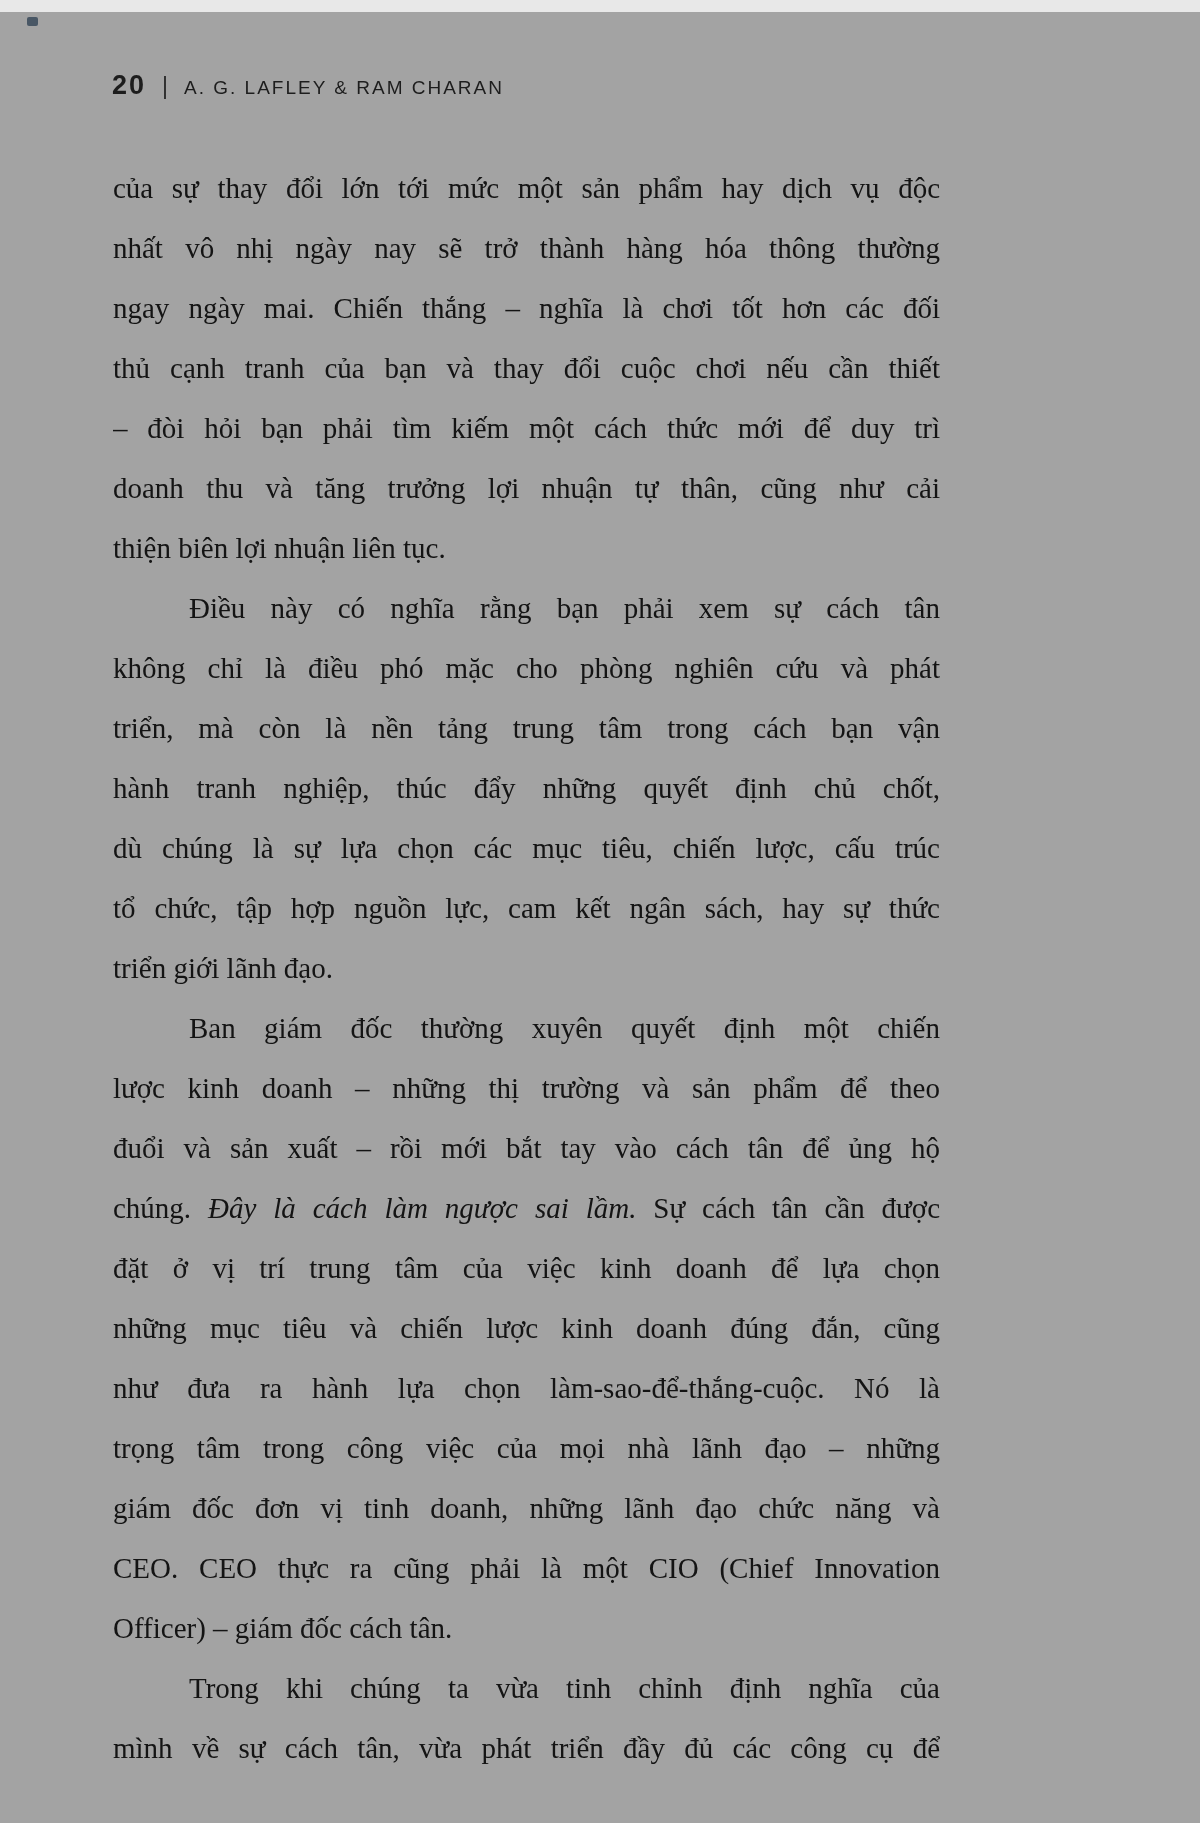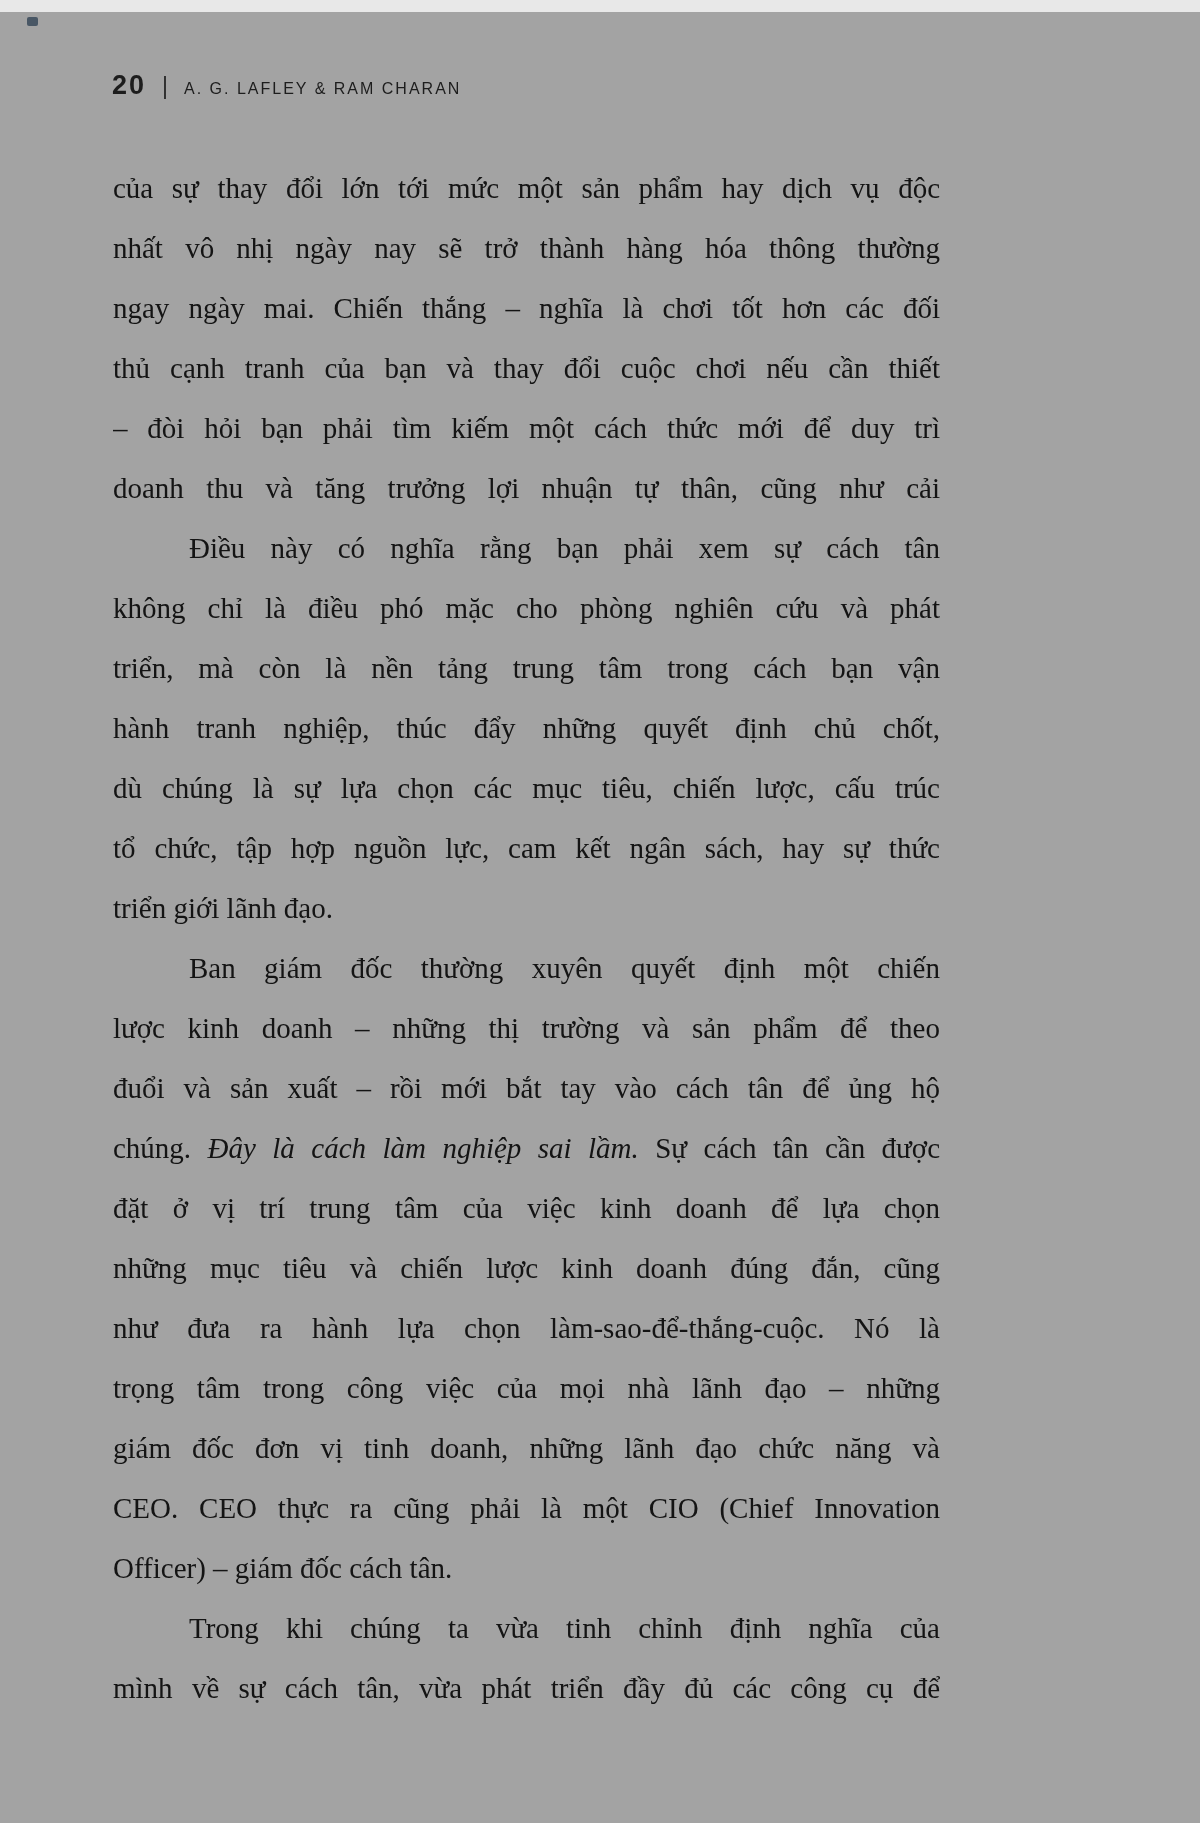--- a/index.html
+++ b/index.html
@@ -35,21 +35,21 @@
     font-weight: 700;
     letter-spacing: 2px;
   }
   .separator {
     font-size: 23px;
     font-weight: 300;
     color: #2a2a2a;
     margin: 0 16px 0 16px;
   }
   .running-title {
-    font-size: 16px;
+    font-size: 19px;
     font-weight: 500;
     letter-spacing: 2px;
   }
   .body-text {
     position: absolute;
     top: 146px;
     left: 113px;
     width: 827px;
     color: #141414;
   }
@@ -85,31 +85,32 @@
     <span class="running-title">A. G. LAFLEY &amp; RAM CHARAN</span>
   </header>
 
   <main class="body-text" id="body-text">
       <div class="line"><span class="seg">của sự thay đổi lớn tới mức một sản phẩm hay dịch vụ độc</span></div>
       <div class="line"><span class="seg">nhất vô nhị ngày nay sẽ trở thành hàng hóa thông thường</span></div>
       <div class="line"><span class="seg">ngay ngày mai. Chiến thắng – nghĩa là chơi tốt hơn các đối</span></div>
       <div class="line"><span class="seg">thủ cạnh tranh của bạn và thay đổi cuộc chơi nếu cần thiết</span></div>
       <div class="line"><span class="seg">– đòi hỏi bạn phải tìm kiếm một cách thức mới để duy trì</span></div>
       <div class="line"><span class="seg">doanh thu và tăng trưởng lợi nhuận tự thân, cũng như cải</span></div>
+      <div class="line para-end"><span class="seg">thiện biên lợi nhuận liên tục.</span></div>
       <div class="line indent"><span class="seg">Điều này có nghĩa rằng bạn phải xem sự cách tân</span></div>
       <div class="line"><span class="seg">không chỉ là điều phó mặc cho phòng nghiên cứu và phát</span></div>
       <div class="line"><span class="seg">triển, mà còn là nền tảng trung tâm trong cách bạn vận</span></div>
       <div class="line"><span class="seg">hành tranh nghiệp, thúc đẩy những quyết định chủ chốt,</span></div>
       <div class="line"><span class="seg">dù chúng là sự lựa chọn các mục tiêu, chiến lược, cấu trúc</span></div>
       <div class="line"><span class="seg">tổ chức, tập hợp nguồn lực, cam kết ngân sách, hay sự thức</span></div>
       <div class="line para-end"><span class="seg">triển giới lãnh đạo.</span></div>
       <div class="line indent"><span class="seg">Ban giám đốc thường xuyên quyết định một chiến</span></div>
       <div class="line"><span class="seg">lược kinh doanh – những thị trường và sản phẩm để theo</span></div>
       <div class="line"><span class="seg">đuổi và sản xuất – rồi mới bắt tay vào cách tân để ủng hộ</span></div>
-      <div class="line"><span class="seg">chúng. </span><span class="seg italic">Đây là cách làm nghiệp sai lầm.</span><span class="seg"> Sự cách tân cần được</span></div>
+      <div class="line"><span class="seg">chúng. </span><span class="seg italic">Đây là cách làm ngược sai lầm.</span><span class="seg"> Sự cách tân cần được</span></div>
       <div class="line"><span class="seg">đặt ở vị trí trung tâm của việc kinh doanh để lựa chọn</span></div>
       <div class="line"><span class="seg">những mục tiêu và chiến lược kinh doanh đúng đắn, cũng</span></div>
       <div class="line"><span class="seg">như đưa ra hành lựa chọn làm-sao-để-thắng-cuộc. Nó là</span></div>
       <div class="line"><span class="seg">trọng tâm trong công việc của mọi nhà lãnh đạo – những</span></div>
       <div class="line"><span class="seg">giám đốc đơn vị tinh doanh, những lãnh đạo chức năng và</span></div>
       <div class="line"><span class="seg">CEO. CEO thực ra cũng phải là một CIO (Chief Innovation</span></div>
       <div class="line para-end"><span class="seg">Officer) – giám đốc cách tân.</span></div>
       <div class="line indent"><span class="seg">Trong khi chúng ta vừa tinh chỉnh định nghĩa của</span></div>
       <div class="line"><span class="seg">mình về sự cách tân, vừa phát triển đầy đủ các công cụ để</span></div>
     </main>

